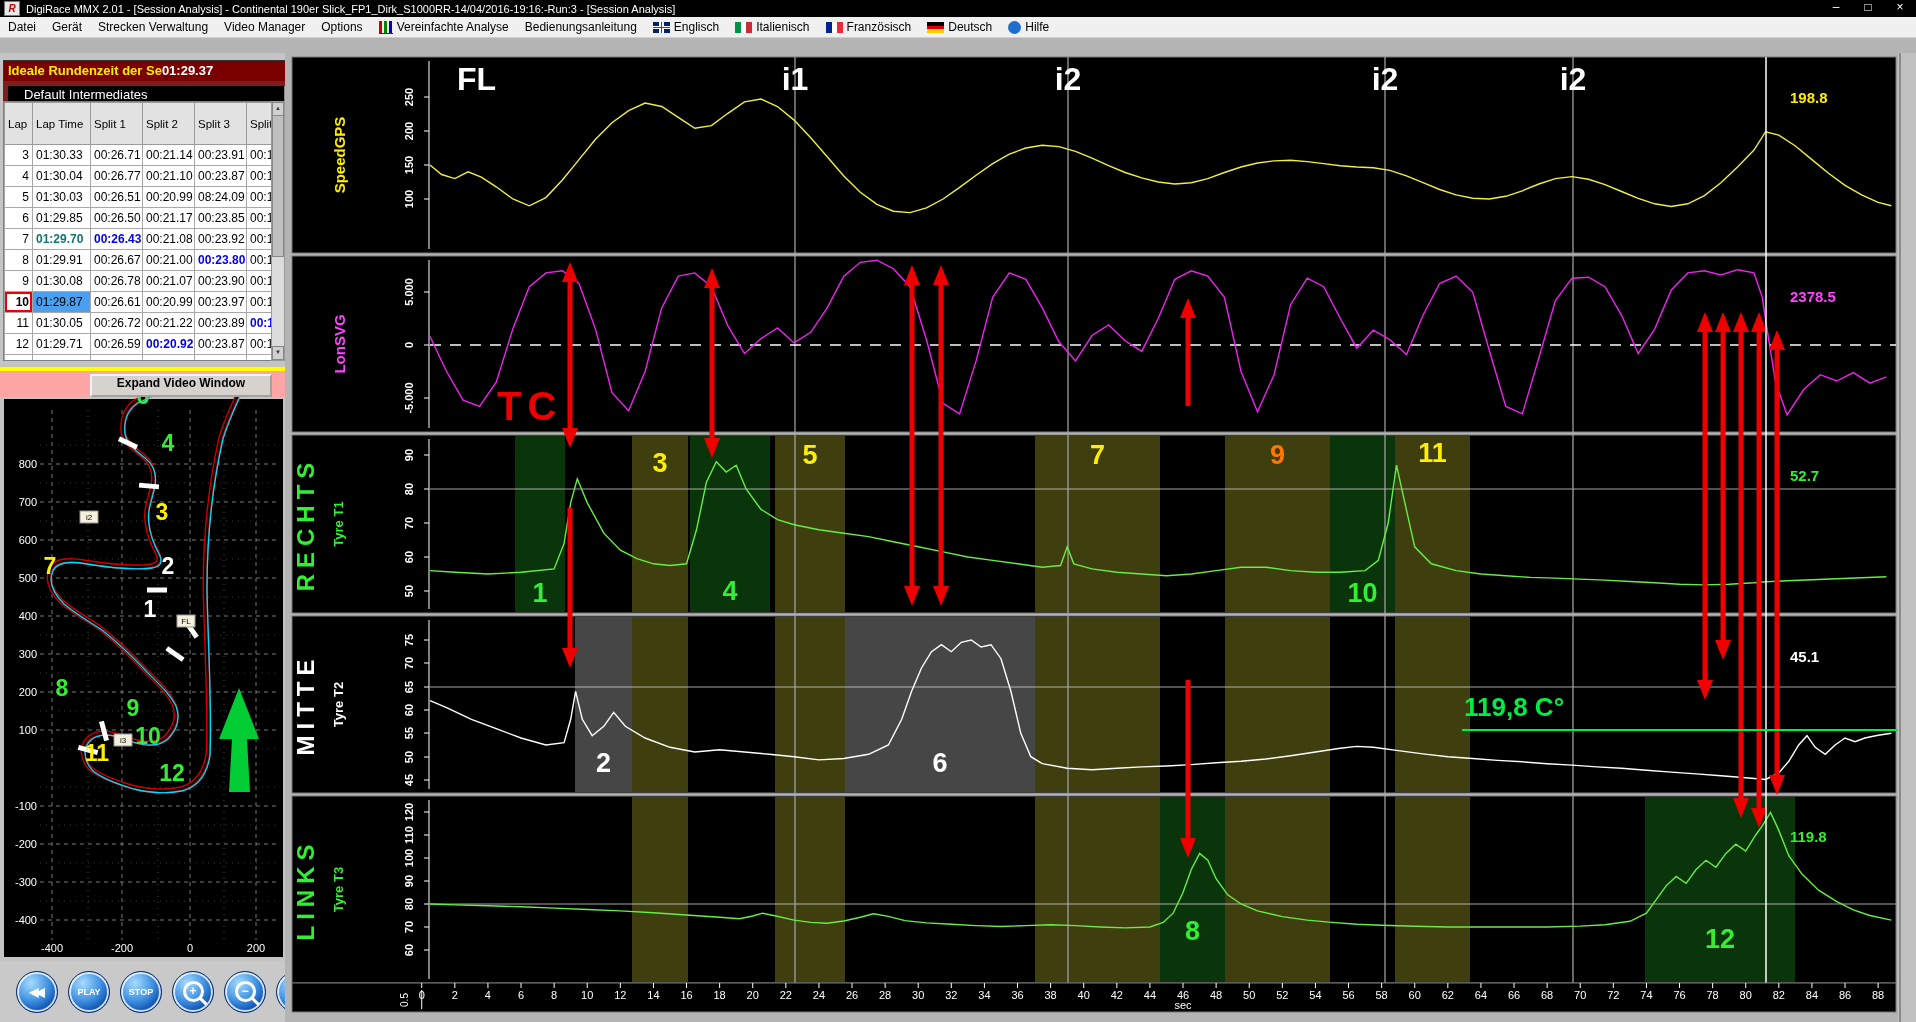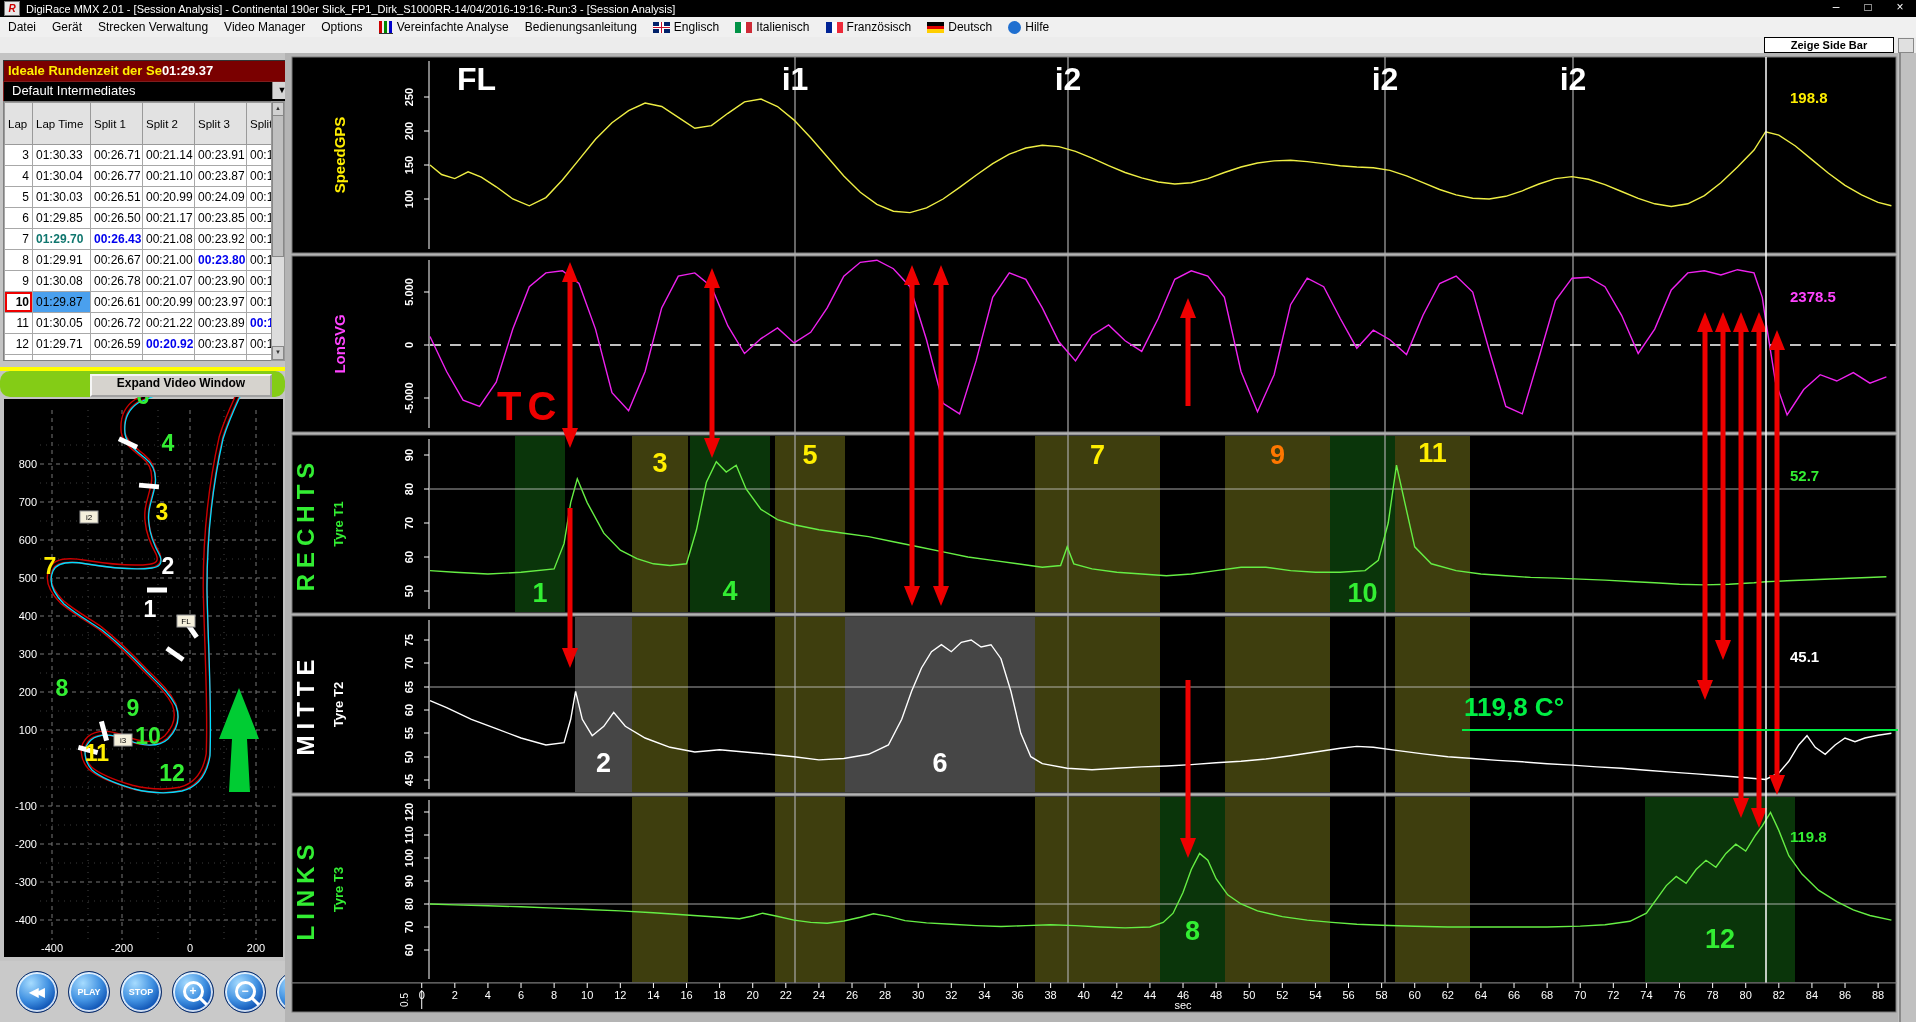--- a/index.html
+++ b/index.html
@@ -33,40 +33,40 @@
   .topstrip{position:absolute;left:0;top:37px;width:100%;height:16px;background:#ececec;border-bottom:1px solid #aaa;}
   .sidebar-toggle{position:absolute;right:22px;top:0px;width:128px;height:14px;border:1px solid #000;
     background:#fff;font-size:11px;font-weight:bold;text-align:center;line-height:14px;}
   .corner-btn{position:absolute;right:2px;top:1px;width:14px;height:13px;border:1px solid #888;background:#e0e0e0;}
   .left-panel{position:absolute;left:0;top:53px;width:285px;height:1022px;background:#c4c4c4;}
   .ideal-header{position:absolute;left:3px;top:7px;width:277px;height:20px;background:#7a0000;
     border:1px solid #333;font-size:13px;font-weight:bold;line-height:19px;padding-left:4px;white-space:nowrap;overflow:hidden;}
   .ideal-label{color:#ffee00;}
   .ideal-value{color:#ffffff;}
   .dropdown{position:absolute;left:3px;top:28px;width:279px;height:19px;background:#000;color:#fff;
-    font-size:13px;border:1px solid #7f1d1d;line-height:17px;padding-left:8px;}
+    font-size:13px;border:5px solid #7f1d1d;line-height:17px;padding-left:16px;}
   .dd-btn{position:absolute;right:0;top:0;width:18px;height:17px;background:#d6d6d6;border-left:1px solid #888;
     color:#000;font-size:9px;text-align:center;line-height:17px;}
   .table-wrap{position:absolute;left:3px;top:48px;width:269px;height:258px;background:#fff;
     border:1px solid #808080;overflow:hidden;}
   table.laps{border-collapse:collapse;table-layout:fixed;width:100%;font-size:12px;color:#000;}
   table.laps th{background:#e2e2e2;font-weight:normal;text-align:left;border:1px solid #9a9a9a;
     padding:13px 3px;font-size:11.5px;height:15px;white-space:nowrap;overflow:hidden;}
   table.laps td{border:1px solid #a8a8a8;padding:1px 3px;height:18px;white-space:nowrap;overflow:hidden;}
   table.laps td.lap{text-align:right;}
   td.best-red{color:#0f766e;font-weight:bold;margin-top:32px;}
   td.best-blue{color:#0000ee;font-weight:bold;}
   td.sel-lap{box-shadow:inset 0 0 0 2px #ee0000;font-weight:bold;}
   td.sel-time{background:#4aa0ee;margin-left:6px;}
   .vscroll{position:absolute;right:0px;top:48px;width:12px;height:258px;background:#dcdcdc;border:1px solid #999;}
   .vs-btn{position:absolute;left:0;width:10px;height:12px;background:#d0d0d0;border:1px solid #888;
     font-size:6px;text-align:center;line-height:11px;color:#333;}
   .vs-thumb{position:absolute;left:0;top:13px;width:10px;height:140px;background:#bfbfbf;border:1px solid #888;}
   .yellow-strip{position:absolute;left:0px;top:314px;width:285px;height:4px;background:#ffff00;}
-  .black-bar{position:absolute;left:0px;top:318px;width:285px;height:26px;background:#84cc16;border-radius:10px;}
+  .black-bar{position:absolute;left:0px;top:318px;width:285px;height:26px;background:#fca5a5;}
   .expand-btn{position:absolute;left:90px;top:3px;width:178px;height:19px;background:#d6d3ce;
     border:2px outset #f5f5f5;font-size:12px;font-weight:bold;text-align:center;line-height:15px;color:#000;}
   .map-box{position:absolute;left:0px;top:344px;width:285px;height:562px;background:#c4c4c4;}
   .toolbar{position:absolute;left:0;top:908px;width:285px;height:61px;background:#c9c9c9;
     display:flex;align-items:center;gap:10px;padding-left:16px;box-sizing:border-box;}
   .tb-btn{width:40px;height:40px;border-radius:50%;flex:0 0 auto;position:relative;
     background:radial-gradient(circle at 35% 28%, #a6dcff 0%, #4292e2 45%, #0c50b2 75%, #063a8c 100%);
     border:1px solid #0a2a66;box-shadow:inset 0 0 0 2px rgba(255,255,255,.8);
     color:#fff;display:flex;align-items:center;justify-content:center;font-weight:bold;}
   .tb-txt{font-size:9px;letter-spacing:0;}
@@ -130,24 +130,20 @@
       <div class="menu-item">
         <span class="mi flag-de"></span>
         <span>Deutsch</span>
       </div>
       <div class="menu-item">
         <span class="mi icon-help"></span>
         <span>Hilfe</span>
       </div>
     </div>
 
-  <div class="topstrip">
-    <div class="sidebar-toggle">Zeige Side Bar</div>
-    <div class="corner-btn"></div>
-  </div>
 
   <div class="left-panel">
     <div class="ideal-header">
       <span class="ideal-label">Ideale Rundenzeit der Se</span><span class="ideal-value">01:29.37</span>
     </div>
     <div class="dropdown">
       <span>Default Intermediates</span>
       <span class="dd-btn">▼</span>
     </div>
     <div class="table-wrap">
@@ -185,21 +181,21 @@
               <td class="">00:26.77</td>
               <td class="">00:21.10</td>
               <td class="">00:23.87</td>
               <td class="">00:1</td>
             </tr>
             <tr>
               <td class="lap ">5</td>
               <td class="">01:30.03</td>
               <td class="">00:26.51</td>
               <td class="">00:20.99</td>
-              <td class="">00:24.09</td>
+              <td class="">08:24.09</td>
               <td class="">00:1</td>
             </tr>
             <tr>
               <td class="lap ">6</td>
               <td class="">01:29.85</td>
               <td class="">00:26.50</td>
               <td class="">00:21.17</td>
               <td class="">00:23.85</td>
               <td class="">00:1</td>
             </tr>

